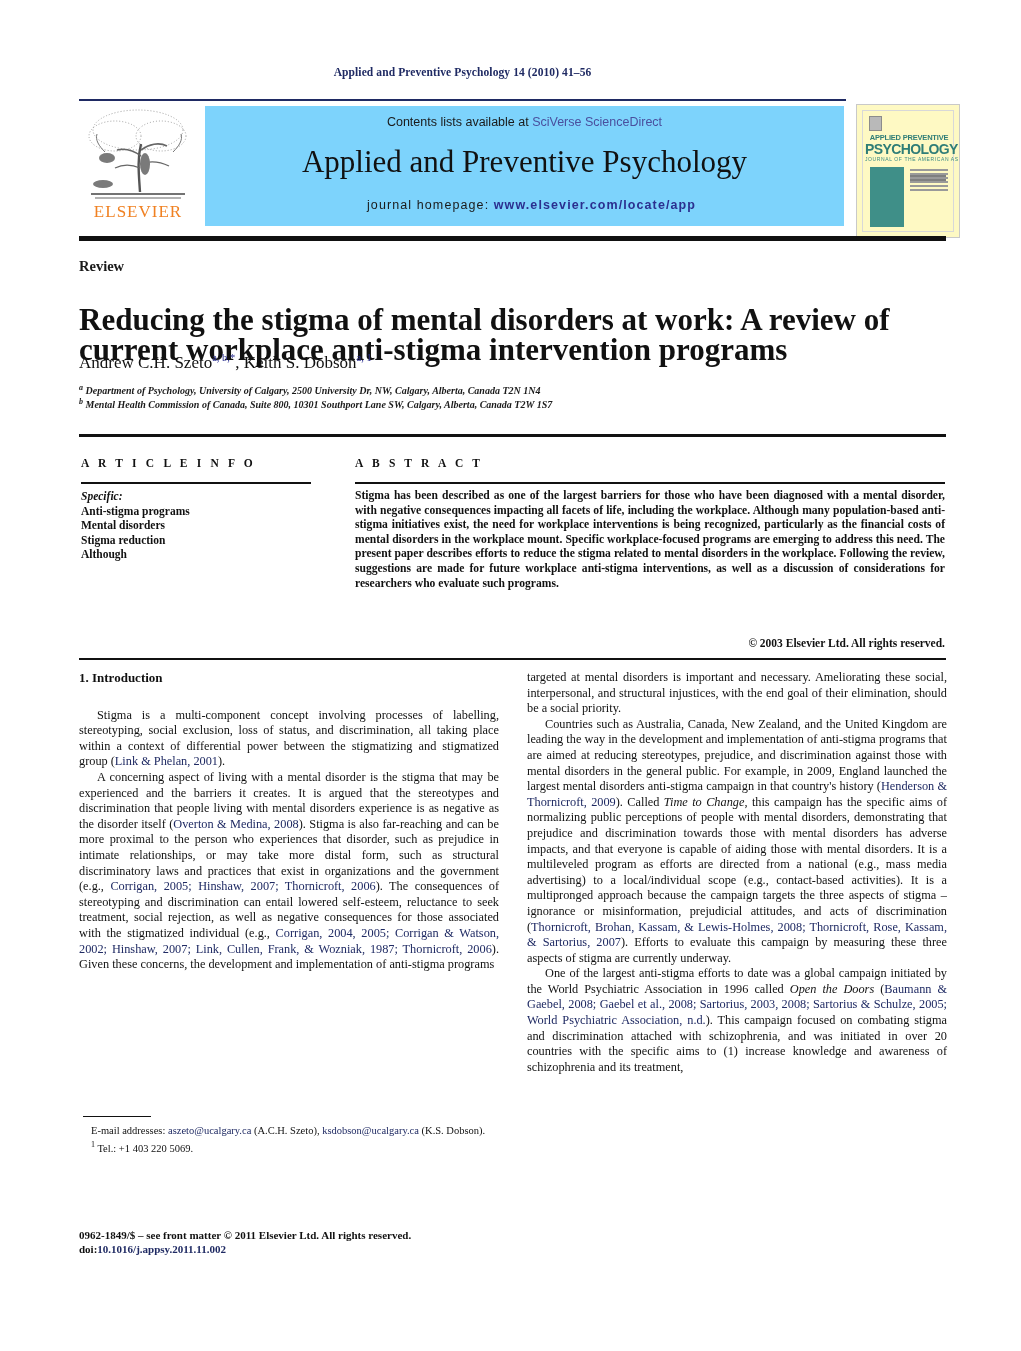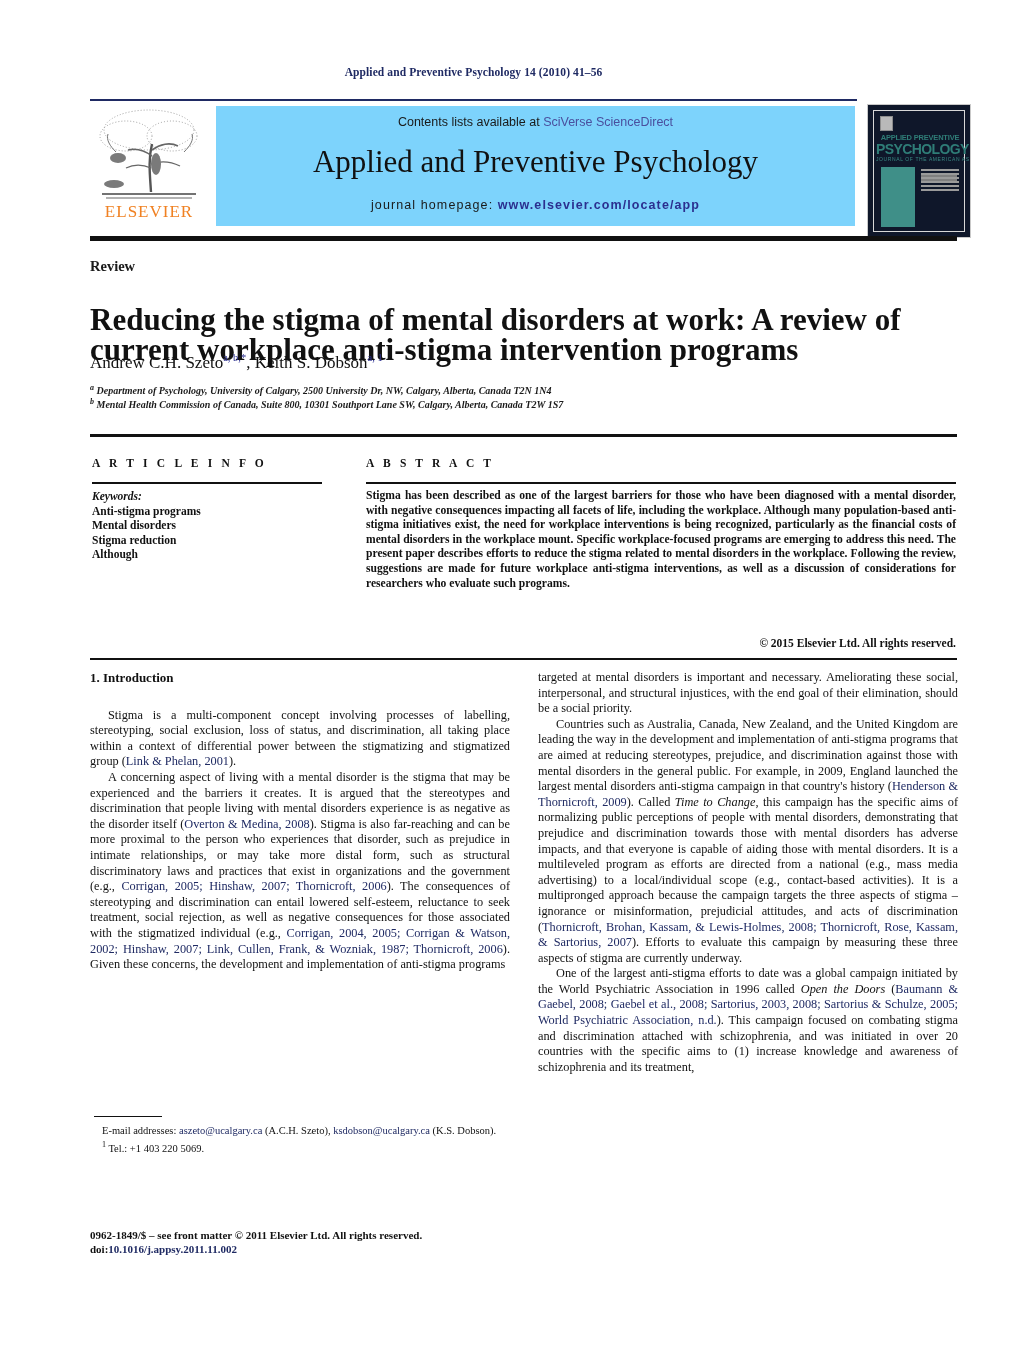--- a/index.html
+++ b/index.html
@@ -11,21 +11,21 @@
     width: 1021px;
     height: 1351px;
     font-family: "Liberation Serif", "DejaVu Serif", serif;
     color: #000000;
     position: relative;
     overflow: hidden;
   }
 
   .page {
     position: absolute;
-    left: 12px; top: 0;
+    left: 1px; top: 0;
     width: 843px;
     height: 1351px;
   }
 
   
   .running-head {
     position: absolute;
     left: 78px;
     top: 66px;
     width: 767px;
@@ -111,35 +111,36 @@
   }
   .homepage-line {
     position: absolute;
     left: 0; top: 92px;
     width: 639px;
     text-align: center;
     font-family: "Liberation Sans", sans-serif;
     font-size: 12.5px;
     letter-spacing: 1.1px;
     color: #1a1a1a;
+    padding-left: 7px;
   }
   .homepage-line .url {
     color: #2b2f8f;
     font-weight: bold;
   }
 
   
   .cover {
     position: absolute;
     left: 777px;
     top: 0px;
     width: 104px;
     height: 134px;
     border: 1px solid #c9c9c9;
-    background: #0f172a;
+    background: #fef9c3;
     box-sizing: border-box;
     overflow: hidden;
   }
   .cover-inner {
     position: absolute;
     left: 5px; top: 5px;
     width: 92px; height: 122px;
     border: 1px solid #d8d8d8;
     box-sizing: border-box;
   }
@@ -475,31 +476,31 @@
   <h1 class="title">Reducing the stigma of mental disorders at work: A review of current workplace anti-stigma intervention programs</h1>
   <div class="authors">Andrew C.H. Szeto<sup>a, b,</sup><sup>*</sup>, Keith S. Dobson<sup>a, 1</sup></div>
   <div class="affil a"><sup>a</sup> <span>Department of Psychology, University of Calgary, 2500 University Dr, NW, Calgary, Alberta, Canada T2N 1N4</span></div>
   <div class="affil b"><sup>b</sup> <span>Mental Health Commission of Canada, Suite 800, 10301 Southport Lane SW, Calgary, Alberta, Canada T2W 1S7</span></div>
 
   <div class="rule-medium"></div>
 
   <div class="sec-head info">A R T I C L E    I N F O</div>
   <div class="rule-thin-info"></div>
   <div class="keywords">
-    <div class="kw-head">Keywords:</div>
+    <div class="kw-head">Specific:</div>
     <div>Anti-stigma programs</div>
     <div>Mental disorders</div>
     <div>Stigma reduction</div>
     <div>Although</div>
   </div>
 
   <div class="sec-head abs">A B S T R A C T</div>
   <div class="rule-thin-abs"></div>
   <div class="abstract">Stigma has been described as one of the largest barriers for those who have been diagnosed with a mental disorder, with negative consequences impacting all facets of life, including the workplace. Although many population-based anti-stigma initiatives exist, the need for workplace interventions is being recognized, particularly as the financial costs of mental disorders in the workplace mount. Specific workplace-focused programs are emerging to address this need. The present paper describes efforts to reduce the stigma related to mental disorders in the workplace. Following the review, suggestions are made for future workplace anti-stigma interventions, as well as a discussion of considerations for researchers who evaluate such programs.</div>
-  <div class="copyright">© 2015 Elsevier Ltd. All rights reserved.</div>
+  <div class="copyright">© 2003 Elsevier Ltd. All rights reserved.</div>
   <div class="rule-abs-bottom"></div>
 
   <div class="col left">
     <div class="sec-title">1.  Introduction</div>
     <p>Stigma is a multi-component concept involving processes of labelling, stereotyping, social exclusion, loss of status, and discrimination, all taking place within a context of differential power between the stigmatizing and stigmatized group (<span class="ref">Link &amp; Phelan, 2001</span>).</p>
     <p>A concerning aspect of living with a mental disorder is the stigma that may be experienced and the barriers it creates. It is argued that the stereotypes and discrimination that people living with mental disorders experience is as negative as the disorder itself (<span class="ref">Overton &amp; Medina, 2008</span>). Stigma is also far-reaching and can be more proximal to the person who experiences that disorder, such as prejudice in intimate relationships, or may take more distal form, such as structural discriminatory laws and practices that exist in organizations and the government (e.g., <span class="ref">Corrigan, 2005;</span> <span class="ref">Hinshaw, 2007;</span> <span class="ref">Thornicroft, 2006</span>). The consequences of stereotyping and discrimination can entail lowered self-esteem, reluctance to seek treatment, social rejection, as well as negative consequences for those associated with the stigmatized individual (e.g., <span class="ref">Corrigan, 2004, 2005;</span> <span class="ref">Corrigan &amp; Watson, 2002;</span> <span class="ref">Hinshaw, 2007;</span> <span class="ref">Link, Cullen, Frank, &amp; Wozniak, 1987;</span> <span class="ref">Thornicroft, 2006</span>). Given these concerns, the development and implementation of anti-stigma programs</p>
   </div>
 
   <div class="col right">
     <p class="noindent">targeted at mental disorders is important and necessary. Ameliorating these social, interpersonal, and structural injustices, with the end goal of their elimination, should be a social priority.</p>

